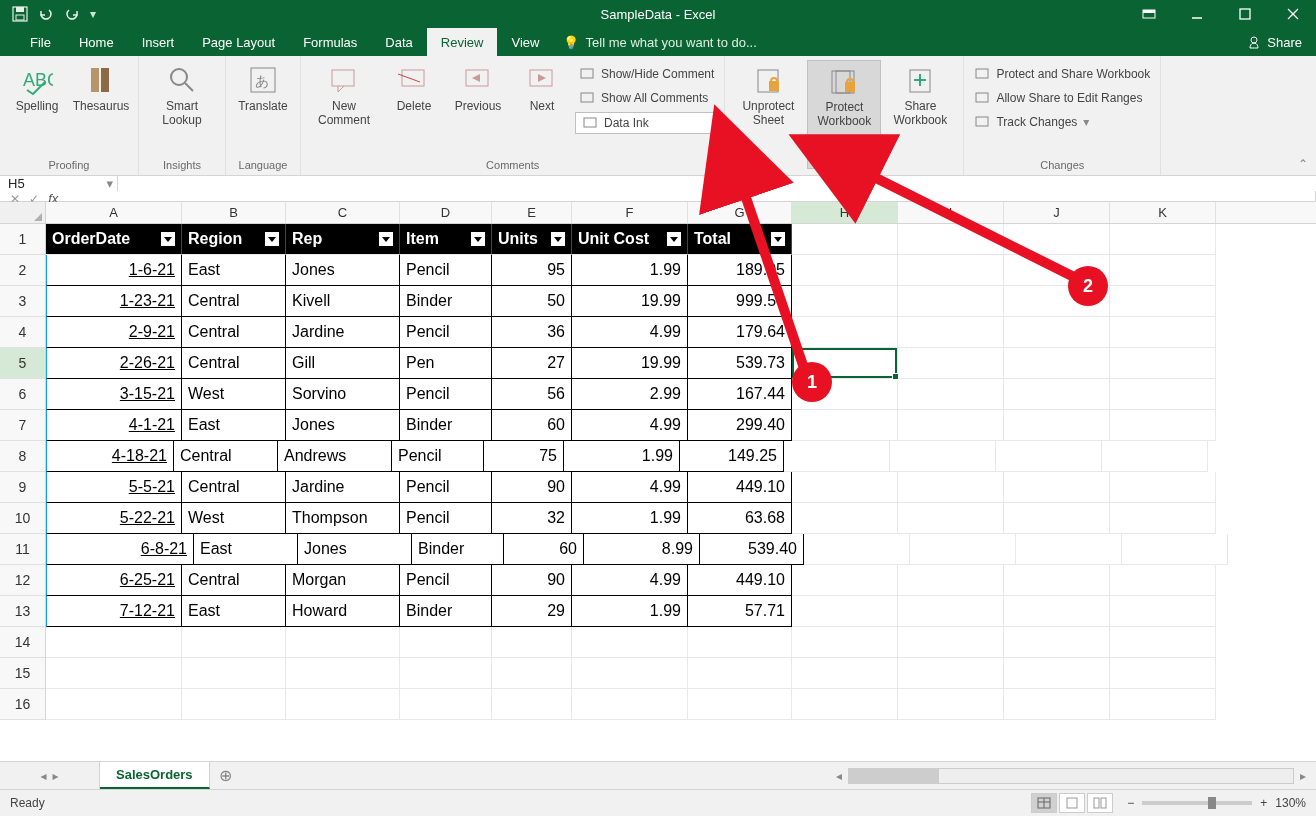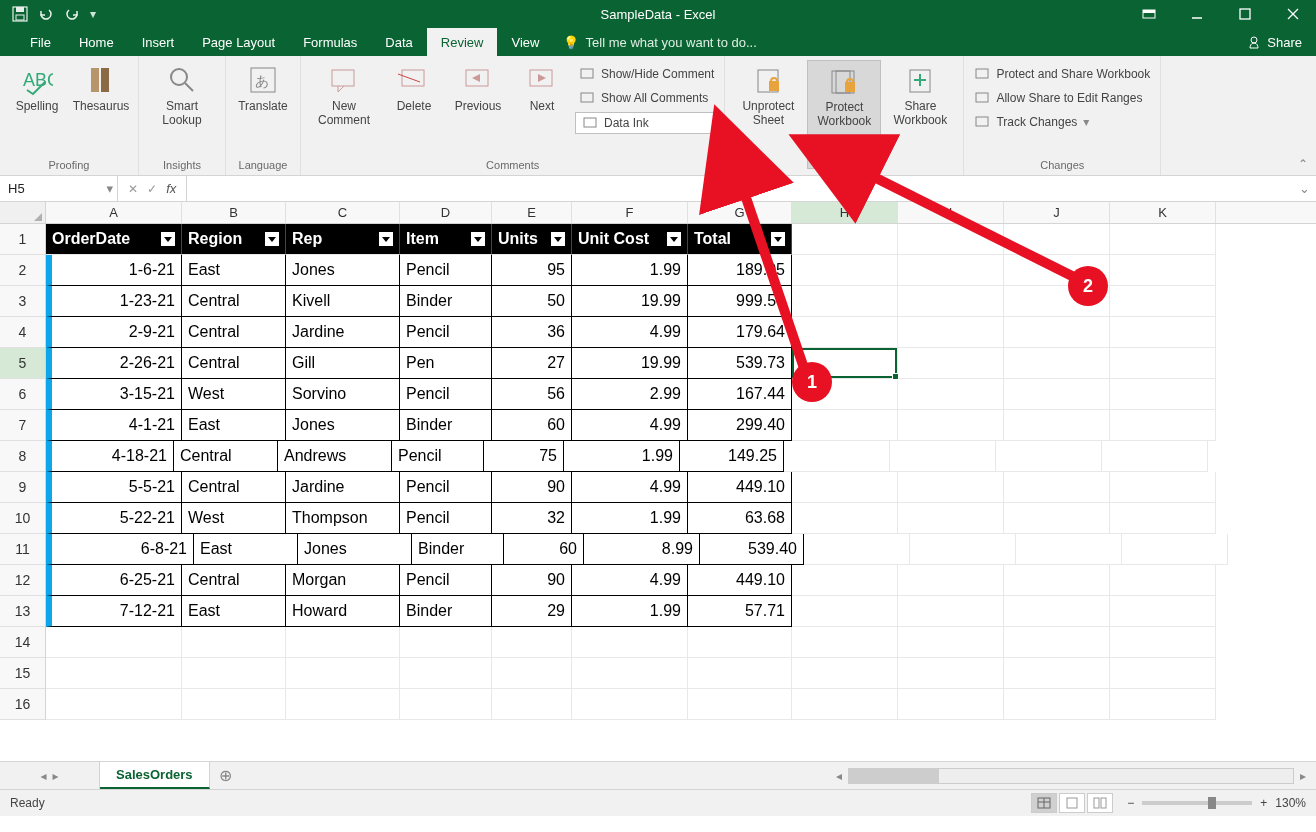--- a/index.html
+++ b/index.html
@@ -29,21 +29,21 @@
 .rbtn.wide { width: 74px; }
 .rbtn.highlight { background: #d8d8d8; border: 1px solid #c0c0c0; }
 .rbtn-icon { width: 32px; height: 32px; margin-bottom: 4px; }
 .rsmall-list { display: flex; flex-direction: column; gap: 4px; padding-top: 4px; }
 .rsmall { display: flex; align-items: center; gap: 6px; font-size: 12px; color: #444; padding: 2px 4px; cursor: pointer; }
 .rsmall.boxed { border: 1px solid #c0c0c0; background: #fff; padding: 2px 6px; }
 .rsmall-icon { width: 16px; height: 16px; }
 .collapse-ribbon { position: absolute; right: 8px; bottom: 4px; color: #888; font-size: 12px; cursor: pointer; }
 
 
-.fbar { height: 26px; border-bottom: 1px solid #d4d4d4; display: flex; align-items: stretch; background: #fff; }
+.fbar { height: 26px; border-bottom: 1px solid #d4d4d4; display: flex; align-items: stretch; background: #fff; flex-direction: column; }
 .namebox { width: 118px; border-right: 1px solid #d4d4d4; display: flex; align-items: center; padding: 0 8px; font-size: 13px; color: #222; position: relative; }
 .namebox .dd { position: absolute; right: 4px; color: #888; }
 .fbar-btns { display: flex; align-items: center; gap: 9px; padding: 0 10px; border-right: 1px solid #d4d4d4; color: #999; }
 .fx { font-style: italic; font-size: 13px; color: #555; }
 .finput { flex: 1; padding: 0 8px; display: flex; align-items: center; font-size: 13px; position: relative; }
 .finput .dd { position: absolute; right: 6px; color: #888; }
 
 
 .grid-wrap { position: relative; height: 560px; overflow: hidden; border-bottom: 1px solid #d4d4d4; }
 .colheads { display: flex; height: 22px; border-bottom: 1px solid #d4d4d4; background: #f8f8f8; }
@@ -56,21 +56,21 @@
 .rowhead { height: 31px; border-bottom: 1px solid #e0e0e0; text-align: center; font-size: 14px; color: #333; line-height: 31px; }
 .rowhead.sel { background: #d6e8d6; }
 .cells { position: relative; }
 .cellrow { display: flex; height: 31px; }
 .cell { border-right: 1px solid #e8e8e8; border-bottom: 1px solid #e8e8e8; height: 31px; font-size: 16px; padding: 0 6px; display: flex; align-items: center; overflow: hidden; }
 .cell.th { background: #000; color: #fff; font-weight: 600; border-right: 1px solid #444; justify-content: space-between; }
 .cell.th .filter-btn { width: 14px; height: 14px; background: #fff; display: flex; align-items: center; justify-content: center; }
 .cell.th .filter-btn::after { content: ""; width: 0; height: 0; border-left: 4px solid transparent; border-right: 4px solid transparent; border-top: 5px solid #000; }
 .cell.num { justify-content: flex-end; }
 .cell.dataB { border-right: 1px solid #000; border-bottom: 1px solid #000; }
-.cell.dataL { border-left: 6px solid #0ea5e9; }
+.cell.dataL { border-left: 1px solid #0ea5e9; text-decoration: underline; }
 .selection { position: absolute; border: 2px solid #0a6332; pointer-events: none; }
 .selection .fill { position: absolute; right: -4px; bottom: -4px; width: 7px; height: 7px; background: #0a6332; border: 1px solid #fff; }
 
 
 .sheetbar { height: 28px; background: #f1f1f1; border-bottom: 1px solid #d4d4d4; display: flex; align-items: stretch; }
 .sheetnav { display: flex; align-items: center; gap: 6px; padding: 0 10px; color: #888; border-right: 1px solid #d4d4d4; width: 100px; justify-content: center; }
 .sheettab { padding: 0 16px; display: flex; align-items: center; background: #fff; border-right: 1px solid #d4d4d4; font-size: 13px; font-weight: 600; color: #0a6332; border-bottom: 2px solid #0a6332; }
 .addsheet { width: 32px; display: flex; align-items: center; justify-content: center; color: #888; font-size: 16px; }
 .hscroll { margin-left: auto; width: 490px; display: flex; align-items: center; padding: 0 4px; }
 .hscroll .track { flex: 1; height: 16px; background: #eee; border: 1px solid #ccc; position: relative; }

